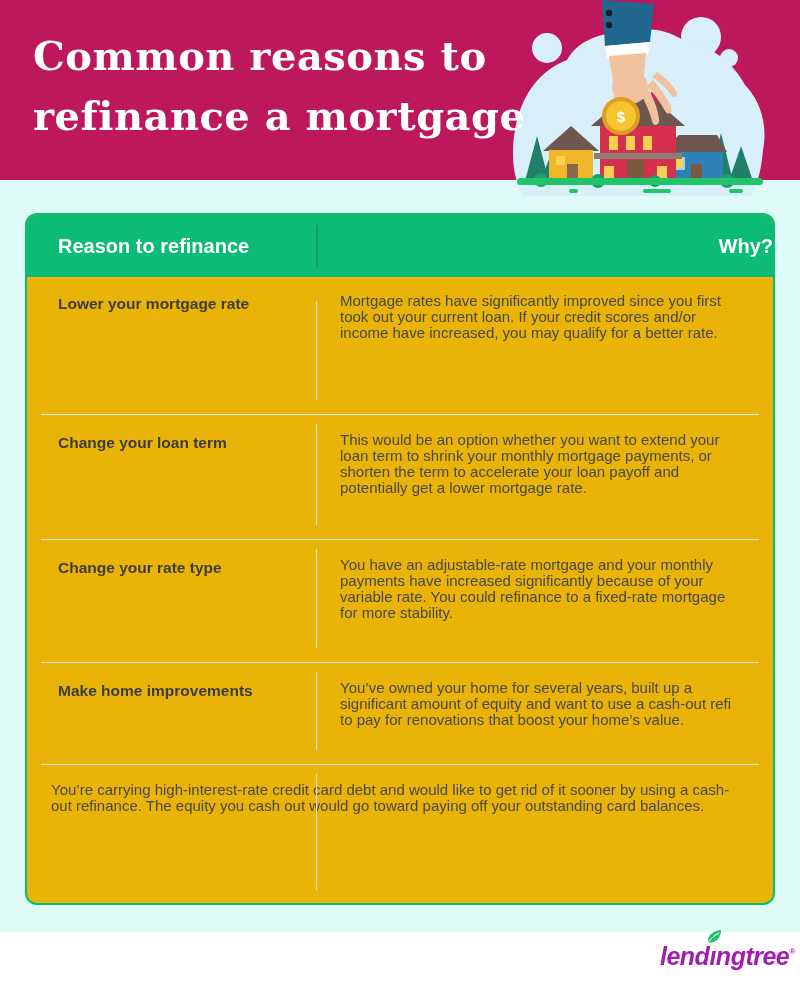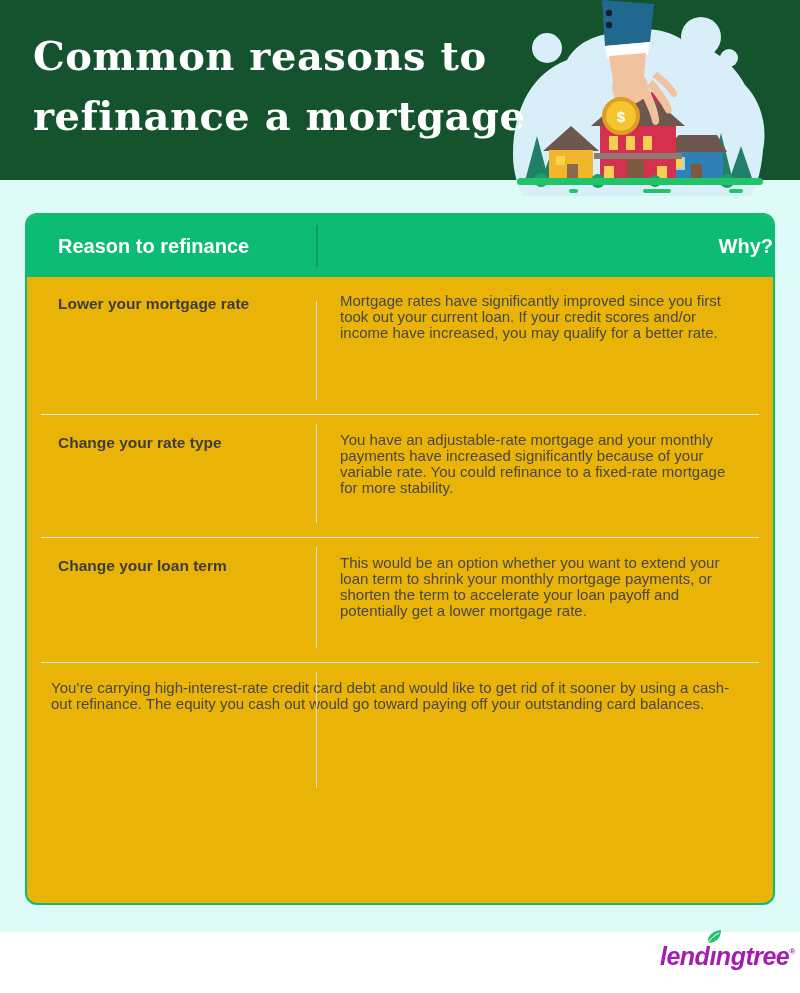--- a/index.html
+++ b/index.html
@@ -2,21 +2,21 @@
 <html><head>
 <meta charset="utf-8">
 <style>
   html, body { margin:0; padding:0; background:#ffffff; }
   .page {
     position:relative; width:800px; height:993px; overflow:hidden;
     font-family:"Liberation Sans", sans-serif; background:#ffffff;
   }
 
   
-  .hero { position:absolute; left:0; top:0; width:800px; height:180px; background:#14532d; }
+  .hero { position:absolute; left:0; top:0; width:800px; height:180px; background:#be185d; }
   .mint { position:absolute; left:0; top:180px; width:800px; height:752px; background:#dffbf7; }
   .hero-title {
     position:absolute; left:33px; top:26px; margin:0; z-index:3;
     font-family:"DejaVu Serif","Liberation Serif",serif; font-weight:bold;
     font-size:40px; line-height:60px; color:#ffffff; letter-spacing:0.5px;
   }
   .hero-title .line { display:block; }
   .illustration { position:absolute; left:505px; top:0; width:270px; height:196px; z-index:2; }
 
   
@@ -157,32 +157,37 @@
       <div class="hdr-divider"></div>
       <div class="hcol2">Why?</div>
     </div>
 
     <div class="row first r1">
       <div class="reason">Lower your mortgage rate</div>
       <div class="vdiv"></div>
       <div class="why">Mortgage rates have significantly improved since you first took out your current loan. If your credit scores and/or income have increased, you may qualify for a better rate.</div>
     </div>
 
+    <div class="row r2">
+      <div class="reason">Change your loan term</div>
+      <div class="vdiv"></div>
+      <div class="why">This would be an option whether you want to extend your loan term to shrink your monthly mortgage payments, or shorten the term to accelerate your loan payoff and potentially get a lower mortgage rate.</div>
+    </div>
+
     <div class="row r3">
       <div class="reason">Change your rate type</div>
       <div class="vdiv"></div>
       <div class="why">You have an adjustable-rate mortgage and your monthly payments have increased significantly because of your variable rate. You could refinance to a fixed-rate mortgage for more stability.</div>
     </div>
 
-    <div class="row r2">
-      <div class="reason">Change your loan term</div>
+    <div class="row r4">
+      <div class="reason">Make home improvements</div>
       <div class="vdiv"></div>
-      <div class="why">This would be an option whether you want to extend your loan term to shrink your monthly mortgage payments, or shorten the term to accelerate your loan payoff and potentially get a lower mortgage rate.</div>
+      <div class="why">You’ve owned your home for several years, built up a significant amount of equity and want to use a cash-out refi to pay for renovations that boost your home’s value.</div>
     </div>
-
 
     <div class="row last r5">
       <div class="vdiv"></div>
       <div class="why">You’re carrying high-interest-rate credit card debt and would like to get rid of it sooner by using a cash-out refinance. The equity you cash out would go toward paying off your outstanding card balances.</div>
     </div>
   </div>
 
   <div class="logo"><span>lend</span><span class="iwrap"><span>ı</span><svg class="leaf" viewBox="0 0 16 14">
           <path d="M2,13 C1,5 7,1 15,0 C15,8 10,13 2,13 Z" fill="#25c16f"></path>
           <path d="M2,13 C5,8 9,5 13,3" stroke="#ffffff" stroke-width="1" fill="none"></path>

